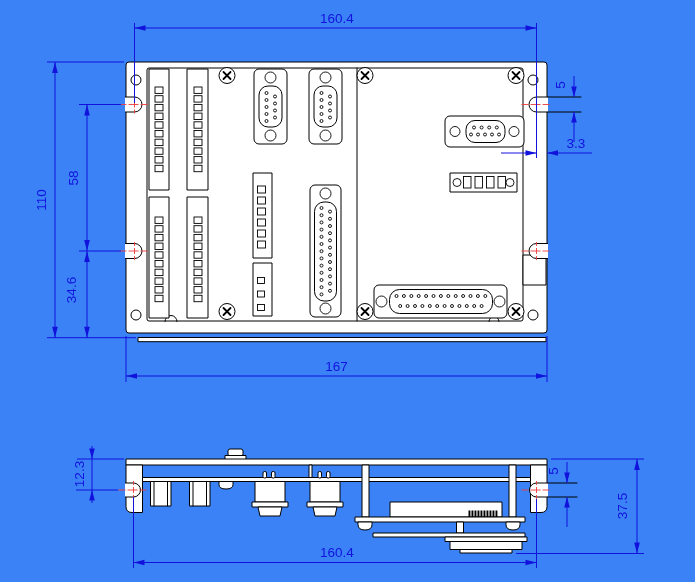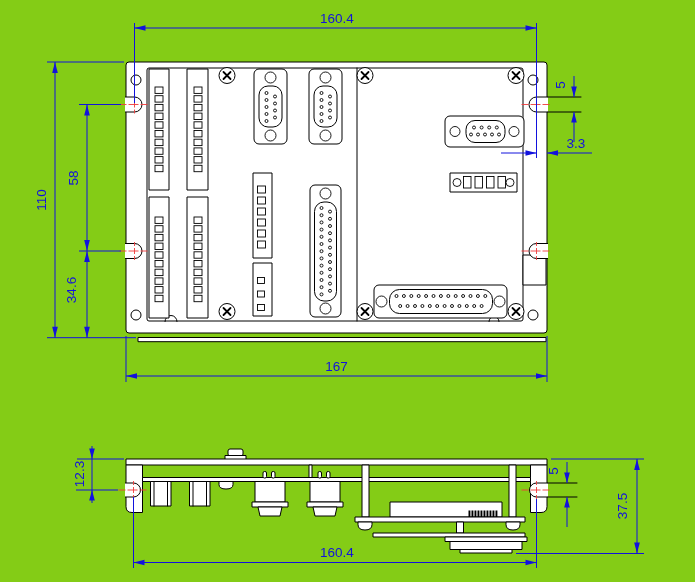--- a/index.html
+++ b/index.html
@@ -1,16 +1,16 @@
 <!DOCTYPE html>
 <html><head>
 <meta charset="utf-8">
 <style>
   html,body{margin:0;padding:0;background:#ffffff;}
-  .stage{width:695px;height:582px;position:relative;background:#84cc16;overflow:hidden;}
+  .stage{width:695px;height:582px;position:relative;background:#3b82f6;overflow:hidden;}
   svg{display:block;}
   .k  {fill:none;stroke:#000000;stroke-width:1;stroke-linecap:round;stroke-linejoin:round;}
   .kf {fill:#ffffff;stroke:#000000;stroke-width:1;stroke-linejoin:round;}
   .kt {fill:#ffffff;stroke:#000000;stroke-width:.9;}
   .pin{fill:none;stroke:#000000;stroke-width:.9;}
   .scr{fill:none;stroke:#000000;stroke-width:1.8;stroke-linecap:round;}
   .dim{fill:none;stroke:#1212dd;stroke-width:1;}
   .dimf{fill:#1212dd;stroke:none;}
   .red{fill:none;stroke:#ef3b3b;stroke-width:.9;}
   .tooth{fill:#000000;stroke:none;}

